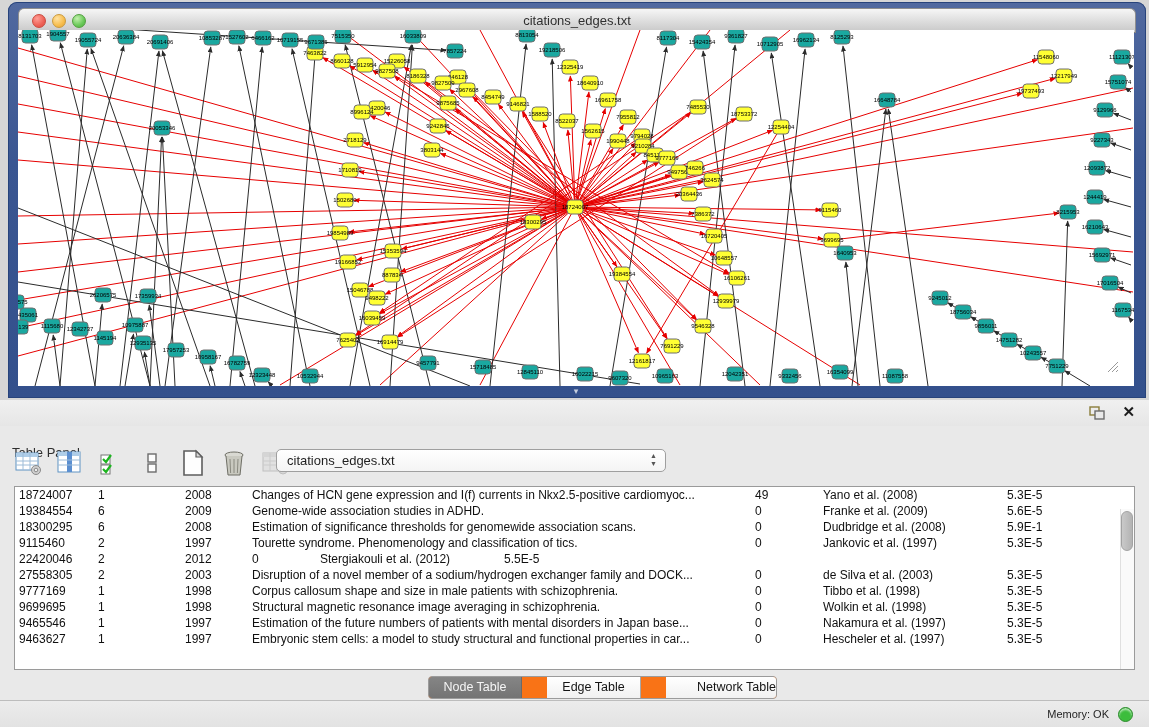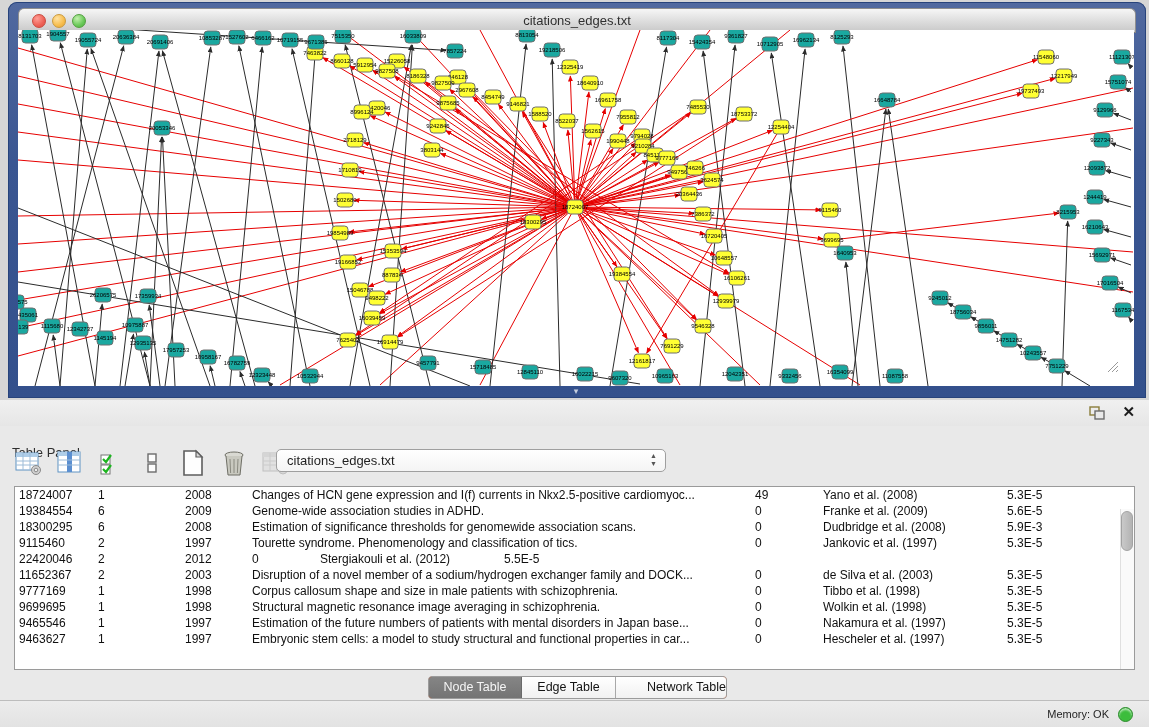--- a/index.html
+++ b/index.html
@@ -42,21 +42,21 @@
   .hcell{box-sizing:border-box;height:22px;background:#c3e0ef;border-right:1px solid #8fb6ca;border-bottom:1px solid #8fb6ca;
     font-size:12px;color:#1d1d1d;text-align:center;line-height:21px;overflow:hidden;white-space:nowrap;}
   .hcell.keycol{background:#f0f0f0;border-right:1px solid #bdbdbd;border-bottom:1px solid #bdbdbd;}
   .hcell .sort{font-size:9px;margin-right:3px;}
   .trow{display:flex;height:16px;}
   .tcell{box-sizing:border-box;padding-left:4px;font-size:12px;color:#101010;line-height:16px;
     overflow:hidden;white-space:nowrap;}
   .vscroll{position:absolute;right:0;top:22px;bottom:0;width:13px;background:#fafafa;border-left:1px solid #e0e0e0;}
   .vthumb{position:absolute;right:1px;top:2px;width:10px;height:38px;background:linear-gradient(90deg,#c9c9c9,#b3b3b3);border:1px solid #a2a2a2;border-radius:6px;}
 
-  .tabbar{position:absolute;left:428px;top:276px;height:21px;display:flex;border:1px solid #9b9b9b;border-radius:4px;overflow:hidden;background:#c2410c;}
+  .tabbar{position:absolute;left:428px;top:276px;height:21px;display:flex;border:1px solid #9b9b9b;border-radius:4px;overflow:hidden;background:#f97316;gap:25px;}
   .seg{height:21px;line-height:21px;font-size:12.5px;text-align:center;color:#141414;background:linear-gradient(180deg,#ffffff,#f1f1f1);border-right:1px solid #a8a8a8;}
   .seg:last-child{border-right:none;}
   .seg.sel{background:linear-gradient(180deg,#858585,#747474);color:#f5f5f5;border-right:1px solid #6a6a6a;}
 
   
   .statusbar{position:absolute;left:0;top:700px;width:1149px;height:27px;background:linear-gradient(180deg,#ececec,#e2e2e2);border-top:1px solid #bdbdbd;}
   .mem-label{position:absolute;right:40px;top:7px;font-size:11px;color:#1f1f1f;}
   .mem-dot{position:absolute;right:16px;top:6px;width:13px;height:13px;border-radius:50%;border:1px solid #2e8b2e;
     box-shadow:inset 0 2px 2px rgba(255,255,255,.6);}
   svg text{user-select:none;}
@@ -606,41 +606,41 @@
             <div class="tcell" style="width: 184px;">Franke et al. (2009)</div>
             <div class="tcell" style="width: 90px;">5.6E-5</div>
           </div>
           <div class="trow">
             <div class="tcell" style="width: 79px;">18300295</div>
             <div class="tcell" style="width: 87px;">6</div>
             <div class="tcell" style="width: 67px;">2008</div>
             <div class="tcell" style="width: 503px;">Estimation of significance thresholds for genomewide association scans.</div>
             <div class="tcell" style="width: 68px;">0</div>
             <div class="tcell" style="width: 184px;">Dudbridge et al. (2008)</div>
-            <div class="tcell" style="width: 90px;">5.9E-3</div>
+            <div class="tcell" style="width: 90px;">5.9E-1</div>
           </div>
           <div class="trow">
             <div class="tcell" style="width: 79px;">9115460</div>
             <div class="tcell" style="width: 87px;">2</div>
             <div class="tcell" style="width: 67px;">1997</div>
             <div class="tcell" style="width: 503px;">Tourette syndrome. Phenomenology and classification of tics.</div>
             <div class="tcell" style="width: 68px;">0</div>
             <div class="tcell" style="width: 184px;">Jankovic et al. (1997)</div>
             <div class="tcell" style="width: 90px;">5.3E-5</div>
           </div>
           <div class="trow">
             <div class="tcell" style="width: 79px;">22420046</div>
             <div class="tcell" style="width: 87px;">2</div>
             <div class="tcell" style="width: 67px;">2012</div>
             <div class="tcell" style="width: 68px;">0</div>
             <div class="tcell" style="width: 184px;">Stergiakouli et al. (2012)</div>
             <div class="tcell" style="width: 90px;">5.5E-5</div>
           </div>
           <div class="trow">
-            <div class="tcell" style="width: 79px;">11652367</div>
+            <div class="tcell" style="width: 79px;">27558305</div>
             <div class="tcell" style="width: 87px;">2</div>
             <div class="tcell" style="width: 67px;">2003</div>
             <div class="tcell" style="width: 503px;">Disruption of a novel member of a sodium/hydrogen exchanger family and DOCK...</div>
             <div class="tcell" style="width: 68px;">0</div>
             <div class="tcell" style="width: 184px;">de Silva et al. (2003)</div>
             <div class="tcell" style="width: 90px;">5.3E-5</div>
           </div>
           <div class="trow">
             <div class="tcell" style="width: 79px;">9777169</div>
             <div class="tcell" style="width: 87px;">1</div>

